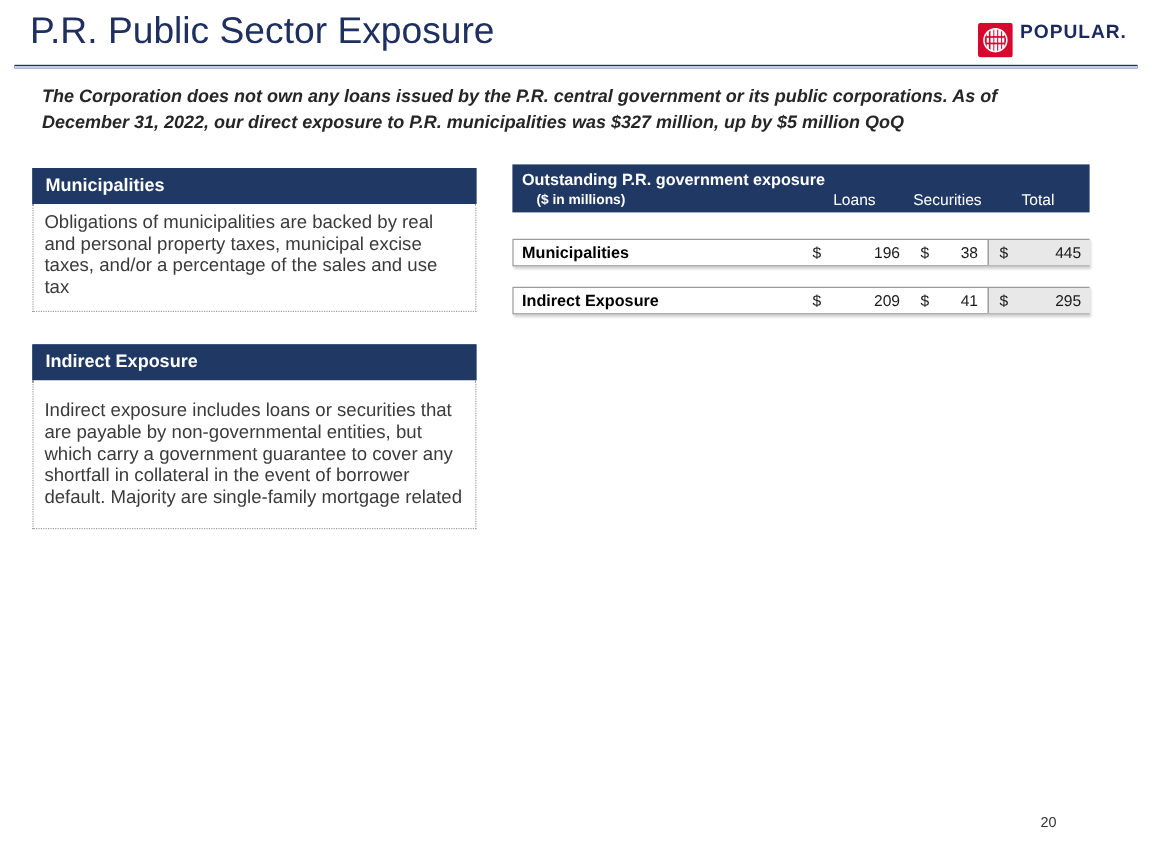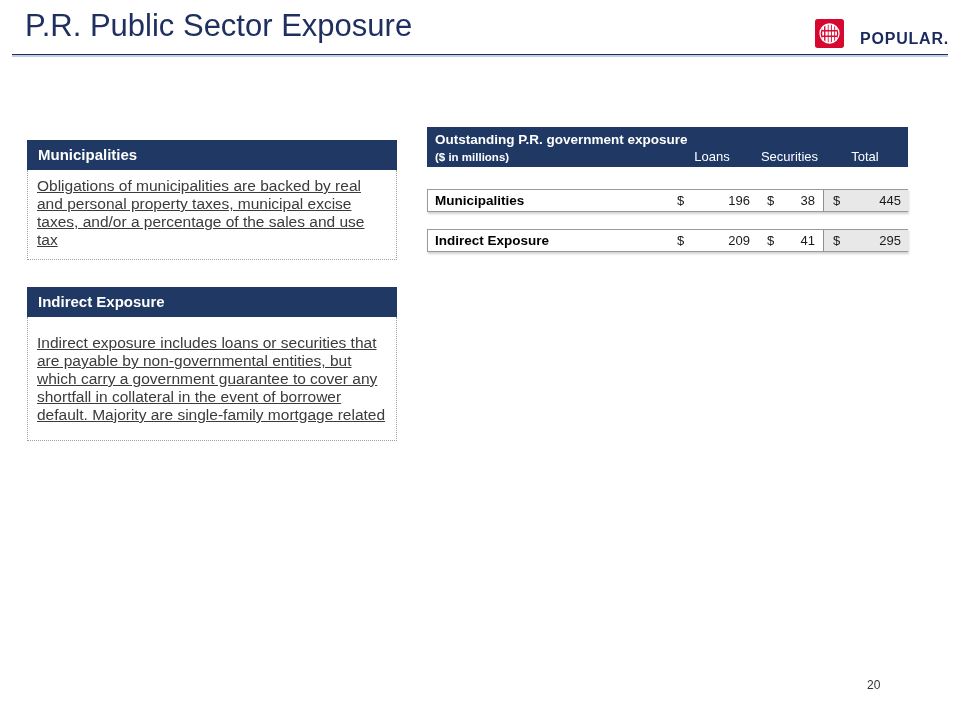--- a/index.html
+++ b/index.html
@@ -21,22 +21,22 @@
     font-size: 31px;
     font-weight: 500;
     color: #1f3060;
     letter-spacing: 0px;
   }
   .brand-logo {
     position: absolute;
     left: 815px;
     top: 19px;
     display: flex;
-    align-items: flex-end;
-    gap: 16px;
+    align-items: flex-start;
+    gap: 6px;
   }
   .brand-logo svg { display: block; }
   .brand-wordmark {
     font-size: 16px;
     font-weight: bold;
     color: #1a2a5e;
     letter-spacing: 0.8px;
   }
   .title-rule {
     position: absolute;
@@ -78,50 +78,49 @@
     border: 1px solid #1f3864;
   }
   .info-box-body {
     border: 1px dotted #9f9f9f;
     border-top: none;
     background: #ffffff;
     padding: 7px 9px 10px 9px;
     font-size: 15.5px;
     line-height: 18px;
     color: #3b3b3b;
-    text-decoration: underline;
   }
   .info-box.box-2 .info-box-body { padding-top: 17px; padding-bottom: 16px; }
 
   
   .exposure-table {
     position: absolute;
     left: 427px;
-    top: 127px;
+    top: 137px;
     width: 481px;
   }
   .table-grid {
     display: grid;
     grid-template-columns: 240px 90px 65px 86px;
     align-items: center;
   }
   .table-header {
     background: #1f3864;
     color: #ffffff;
     padding-bottom: 3px;
   }
   .table-title {
     font-weight: bold;
     font-size: 13.5px;
     padding: 5px 8px 2px 8px;
   }
   .table-subtitle {
     font-weight: bold;
     font-size: 11.5px;
-    padding-left: 8px;
+    padding-left: 20px;
   }
   .col-head {
     font-weight: normal;
     font-size: 13px;
     text-align: center;
   }
   .row-spacer-a { height: 22px; }
   .row-spacer-b { height: 17px; }
   .data-row {
     height: 23px;
@@ -187,20 +186,24 @@
           <rect x="5" y="18.2" width="22" height="1.6" fill="#d6082f"></rect>
         </g>
         <circle cx="16" cy="16" r="10.5" fill="none" stroke="#ffffff" stroke-width="1.4"></circle>
       </svg>
     </span>
     <span class="brand-wordmark">POPULAR.</span>
   </div>
 
   <div class="title-rule"></div>
 
+  <div class="intro">
+    <div>The Corporation does not own any loans issued by the P.R. central government or its public corporations. As of</div>
+    <div>December 31, 2022, our direct exposure to P.R. municipalities was $327 million, up by $5 million QoQ</div>
+  </div>
 
   <div class="info-box box-1">
     <div class="info-box-header">Municipalities</div>
     <div class="info-box-body">Obligations of municipalities are backed by real and personal property taxes, municipal excise taxes, and/or a percentage of the sales and use tax</div>
   </div>
 
   <div class="info-box box-2">
     <div class="info-box-header">Indirect Exposure</div>
     <div class="info-box-body">Indirect exposure includes loans or securities that are payable by non-governmental entities, but which carry a government guarantee to cover any shortfall in collateral in the event of borrower default. Majority are single-family mortgage related</div>
   </div>

